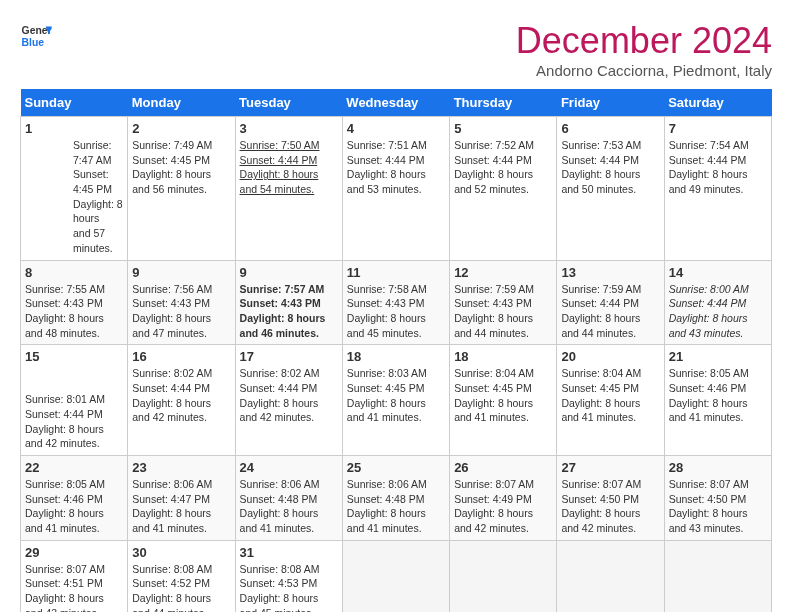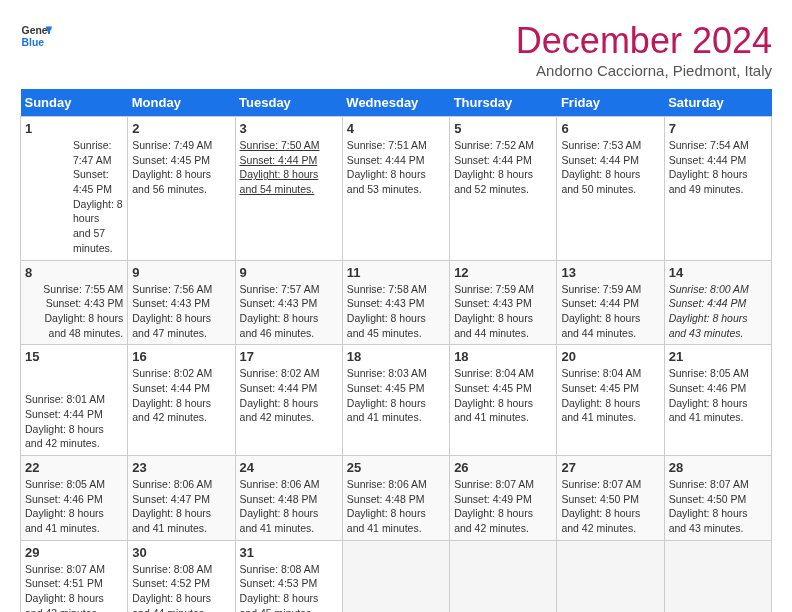--- a/index.html
+++ b/index.html
@@ -155,35 +155,35 @@
           <span class="day-num">7</span>
           <div class="day-info" style="white-space: pre-line;">Sunrise: 7:54 AM
 Sunset: 4:44 PM
 Daylight: 8 hours
 and 49 minutes.</div>
         </td>
       </tr>
       <tr>
         <td>
           <span class="day-num">8</span>
-          <div class="day-info" style="white-space: pre-line; text-align: right;">Sunrise: 7:55 AM
+          <div class="day-info" style="white-space: pre-line;">Sunrise: 7:55 AM
 Sunset: 4:43 PM
 Daylight: 8 hours
 and 48 minutes.</div>
         </td>
         <td>
           <span class="day-num">9</span>
           <div class="day-info" style="white-space: pre-line;">Sunrise: 7:56 AM
 Sunset: 4:43 PM
 Daylight: 8 hours
 and 47 minutes.</div>
         </td>
         <td>
           <span class="day-num">9</span>
-          <div class="day-info" style="white-space: pre-line;">Sunrise: 7:57 AM
+          <div class="day-info" style="white-space: pre-line; font-weight: bold;">Sunrise: 7:57 AM
 Sunset: 4:43 PM
 Daylight: 8 hours
 and 46 minutes.</div>
         </td>
         <td>
           <span class="day-num">11</span>
           <div class="day-info" style="white-space: pre-line;">Sunrise: 7:58 AM
 Sunset: 4:43 PM
 Daylight: 8 hours
 and 45 minutes.</div>

